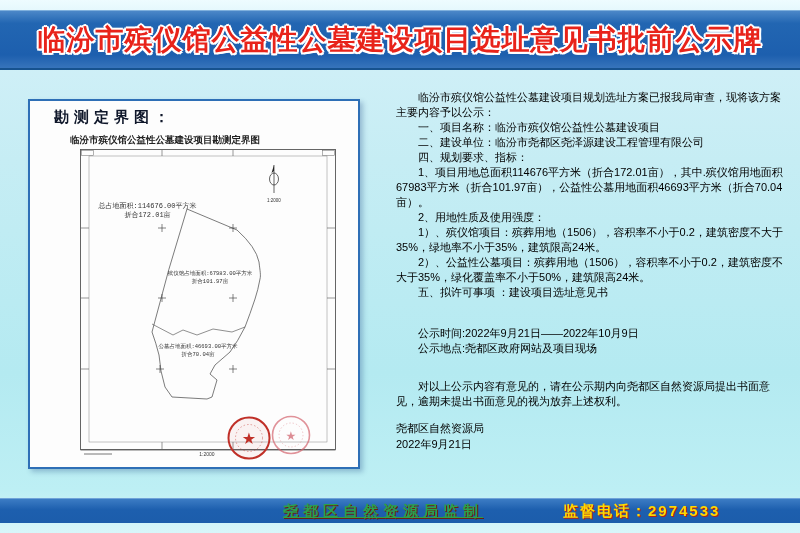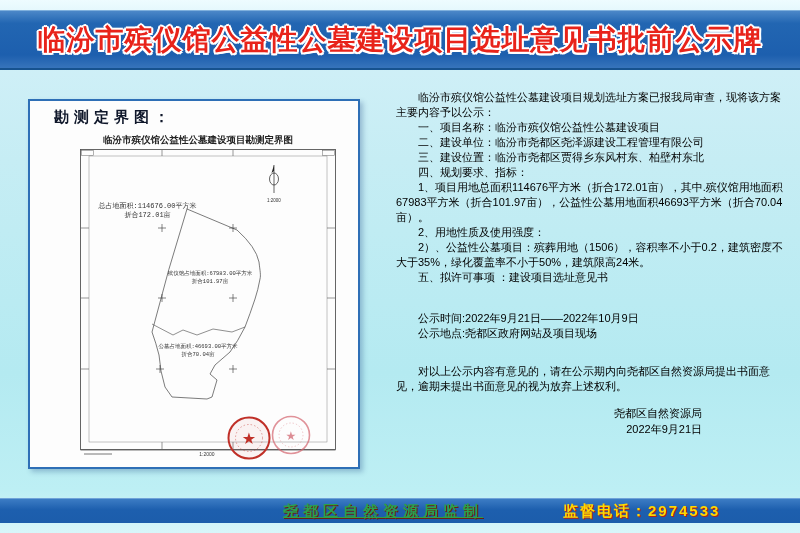--- a/index.html
+++ b/index.html
@@ -24,39 +24,39 @@
   .panel{
     position:absolute;left:28px;top:99px;width:328px;height:366px;
     background:#fdfdfd;border:2px solid #2e6fb6;
     box-shadow:3px 3px 5px rgba(30,70,130,.30);
   }
   .panel-heading{
     position:absolute;left:24px;top:7px;
     font-size:15px;font-weight:bold;color:#0f172a;letter-spacing:5px;
   }
   .map-title{
-    position:absolute;left:40px;top:33px;width:256px;text-align:center;
+    position:absolute;left:40px;top:33px;width:256px;
     font-family:Liberation Serif, serif;font-weight:bold;font-size:9.5px;color:#222;
     white-space:nowrap;
   }
   .map-area{position:absolute;left:50px;top:48px;width:256px;height:312px;}
   .map-area svg{position:absolute;left:0;top:0;}
   .map-label{position:absolute;text-align:center;color:#333;font-family:Liberation Mono, monospace;line-height:9px;}
   .map-label.total{left:-10px;top:53px;width:155px;font-size:7px;}
   .map-label.funeral{left:75px;top:121px;width:110px;font-size:5.5px;line-height:8px;}
   .map-label.cemetery{left:63px;top:194px;width:110px;font-size:5.5px;line-height:8px;}
   
   .notice{
     position:absolute;left:396px;top:90px;width:394px;
     font-size:11px;font-weight:normal;color:#000;line-height:15px;
   }
   .notice p{margin:0;text-indent:2em;}
   .notice p.gap-top{margin-top:26px;}
   .notice p.gap-top2{margin-top:23px;}
-  .signature{margin-top:11px;text-align:right;padding-right:88px;}
+  .signature{margin-top:11px;padding-right:88px;}
   .signature div{line-height:16px;}
   
   .footer{
     position:absolute;left:0;top:498px;width:800px;height:24px;
     background:linear-gradient(180deg,#3c7cc4 0%,#1d5fae 45%,#1c5dab 100%);
     border-top:1px solid #6fa3d8;
   }
   .footer .producer{
     position:absolute;left:283px;top:3px;
     font-size:15px;font-weight:bold;color:#2ba14b;letter-spacing:5px;white-space:nowrap;
@@ -157,24 +157,24 @@
       <div>公墓占地面积:46693.00平方米</div>
       <div>折合70.04亩</div>
     </div>
   </div>
 </div>
 
 <div class="notice">
   <p>临汾市殡仪馆公益性公墓建设项目规划选址方案已报我局审查，现将该方案主要内容予以公示：</p>
   <p>一、项目名称：临汾市殡仪馆公益性公墓建设项目</p>
   <p>二、建设单位：临汾市尧都区尧泽源建设工程管理有限公司</p>
-  <p>三、建设位置：临汾市尧都区贾得乡东风村东、柏壁村东北</p>
   <p>四、规划要求、指标：</p>
   <p>1、项目用地总面积114676平方米（折合172.01亩），其中.殡仪馆用地面积67983平方米（折合101.97亩），公益性公墓用地面积46693平方米（折合70.04亩）。</p>
   <p>2、用地性质及使用强度：</p>
+  <p>1）、殡仪馆项目：殡葬用地（1506），容积率不小于0.2，建筑密度不大于35%，绿地率不小于35%，建筑限高24米。</p>
   <p>2）、公益性公墓项目：殡葬用地（1506），容积率不小于0.2，建筑密度不大于35%，绿化覆盖率不小于50%，建筑限高24米。</p>
   <p>五、拟许可事项 ：建设项目选址意见书</p>
   <p class="gap-top">公示时间:2022年9月21日——2022年10月9日</p>
   <p>公示地点:尧都区政府网站及项目现场</p>
   <p class="gap-top2">对以上公示内容有意见的，请在公示期内向尧都区自然资源局提出书面意见，逾期未提出书面意见的视为放弃上述权利。</p>
   <div class="signature">
     <div>尧都区自然资源局</div>
     <div>2022年9月21日</div>
   </div>
 </div>

